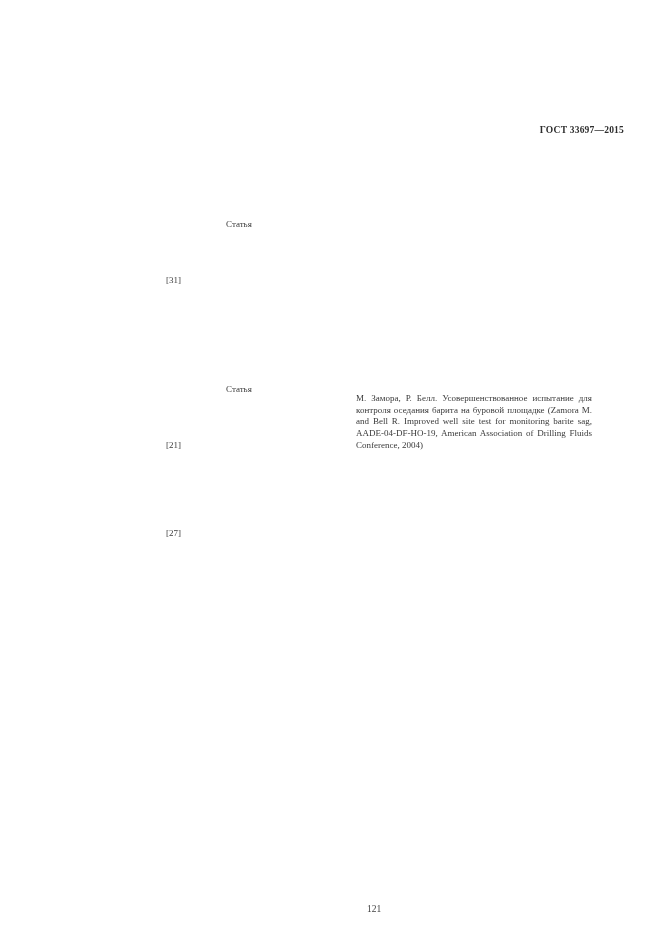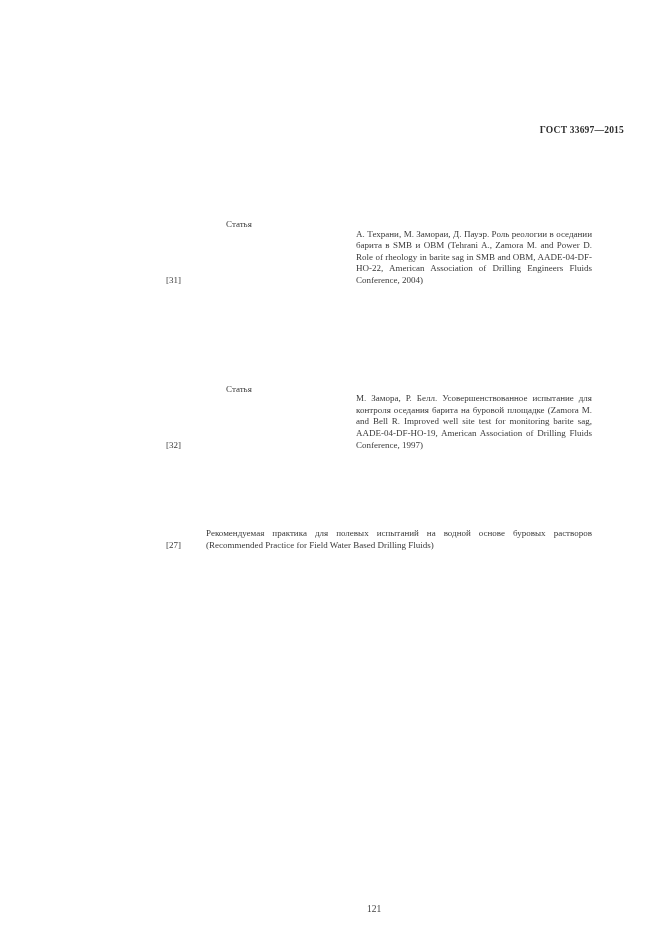--- a/index.html
+++ b/index.html
@@ -73,34 +73,32 @@
   <div class="doc-header">ГОСТ 33697—2015</div>
 
   <div class="bibliography">
 
     <div class="entry">
       <div class="entry-ref">[31]</div>
       <div class="entry-type">
         <div>Статья</div>
         <div></div>
       </div>
-      <div class="entry-desc">А. Техрани, М. Замораи, Д. Пауэр. Роль реологии в оседании барита в SMB и OBM (Tehrani A., Zamora M. and Power D. Role of rheology in barite sag in SMB and OBM, AADE-04-DF-HO-22, American Association of Drilling Engineers Fluids Conference, 2004)</div>
     </div>
 
     <div class="entry">
-      <div class="entry-ref">[32]</div>
+      <div class="entry-ref">[21]</div>
       <div class="entry-type">
         <div>Статья</div>
         <div></div>
       </div>
-      <div class="entry-desc">М. Замора, Р. Белл. Усовершенствованное испытание для контроля оседания барита на буровой площадке (Zamora M. and Bell R. Improved well site test for monitoring barite sag, AADE-04-DF-HO-19, American Association of Drilling Fluids Conference, 1997)</div>
+      <div class="entry-desc">М. Замора, Р. Белл. Усовершенствованное испытание для контроля оседания барита на буровой площадке (Zamora M. and Bell R. Improved well site test for monitoring barite sag, AADE-04-DF-HO-19, American Association of Drilling Fluids Conference, 2004)</div>
     </div>
 
     <div class="entry">
       <div class="entry-ref">[27]</div>
-      <div class="entry-desc">Рекомендуемая практика для полевых испытаний на водной основе буровых растворов (Recommended Practice for Field Water Based Drilling Fluids)</div>
     </div>
 
   </div>
 
   <div class="page-number">121</div>
 
 </div>
 
 </body></html>

